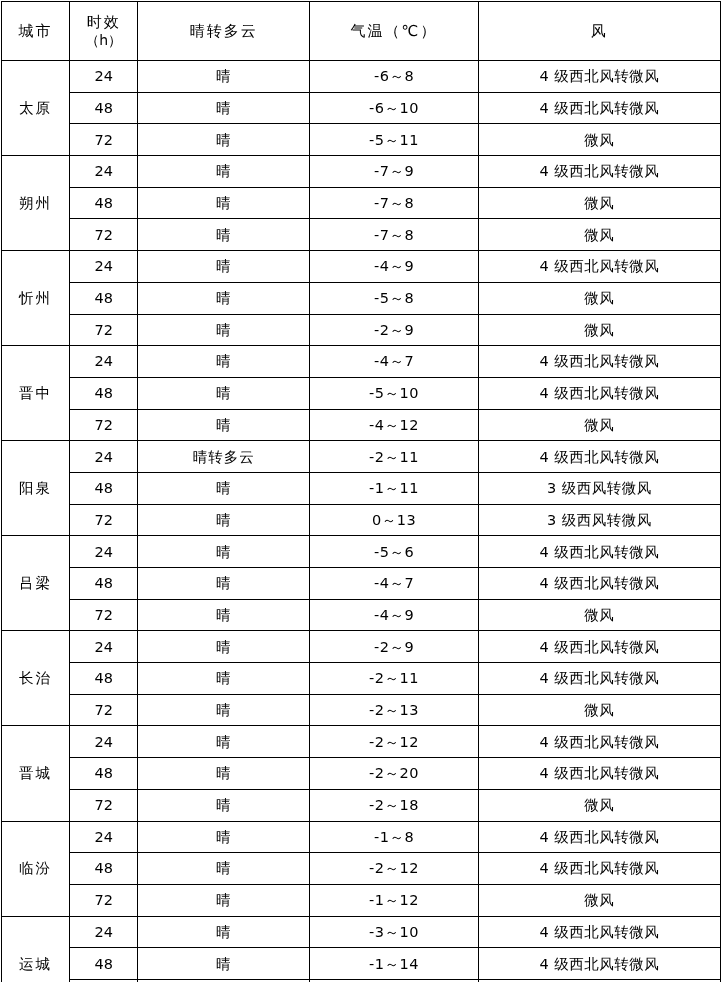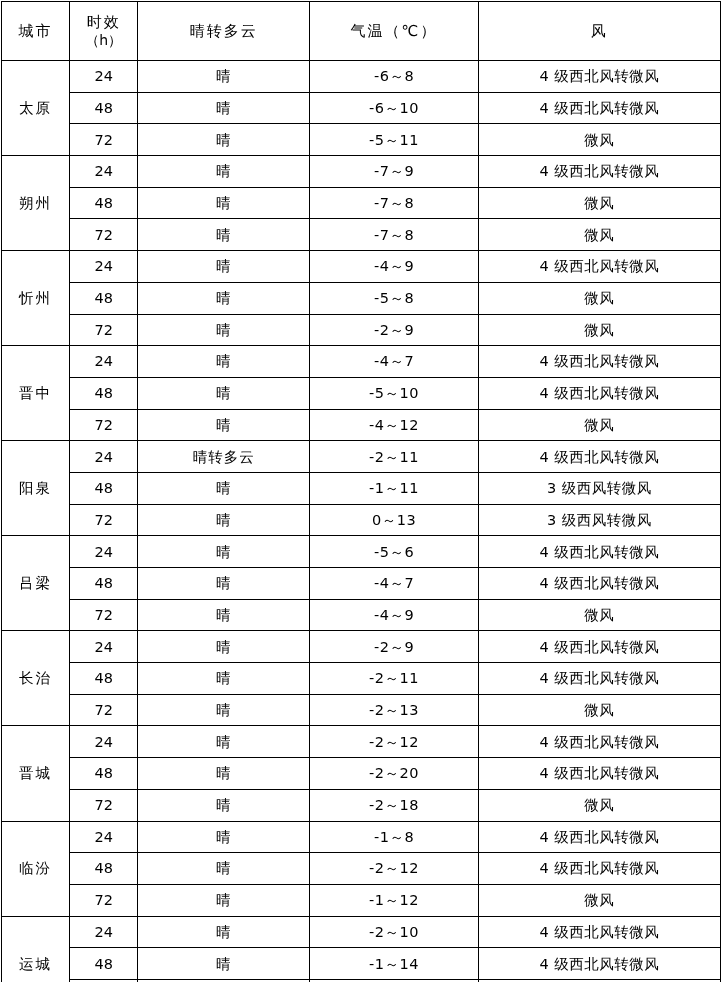--- a/index.html
+++ b/index.html
@@ -249,21 +249,21 @@
       <tr>
         <td class="hours-cell">72</td>
         <td class="phenom-cell">晴</td>
         <td class="temp-cell">-1～12</td>
         <td class="wind-cell">微风</td>
       </tr>
       <tr>
         <td class="city-cell" rowspan="3">运城</td>
         <td class="hours-cell">24</td>
         <td class="phenom-cell">晴</td>
-        <td class="temp-cell">-2～10</td>
+        <td class="temp-cell">-3～10</td>
         <td class="wind-cell">4 级西北风转微风</td>
       </tr>
       <tr>
         <td class="hours-cell">48</td>
         <td class="phenom-cell">晴</td>
         <td class="temp-cell">-1～14</td>
         <td class="wind-cell">4 级西北风转微风</td>
       </tr>
       <tr>
         <td class="hours-cell">72</td>

